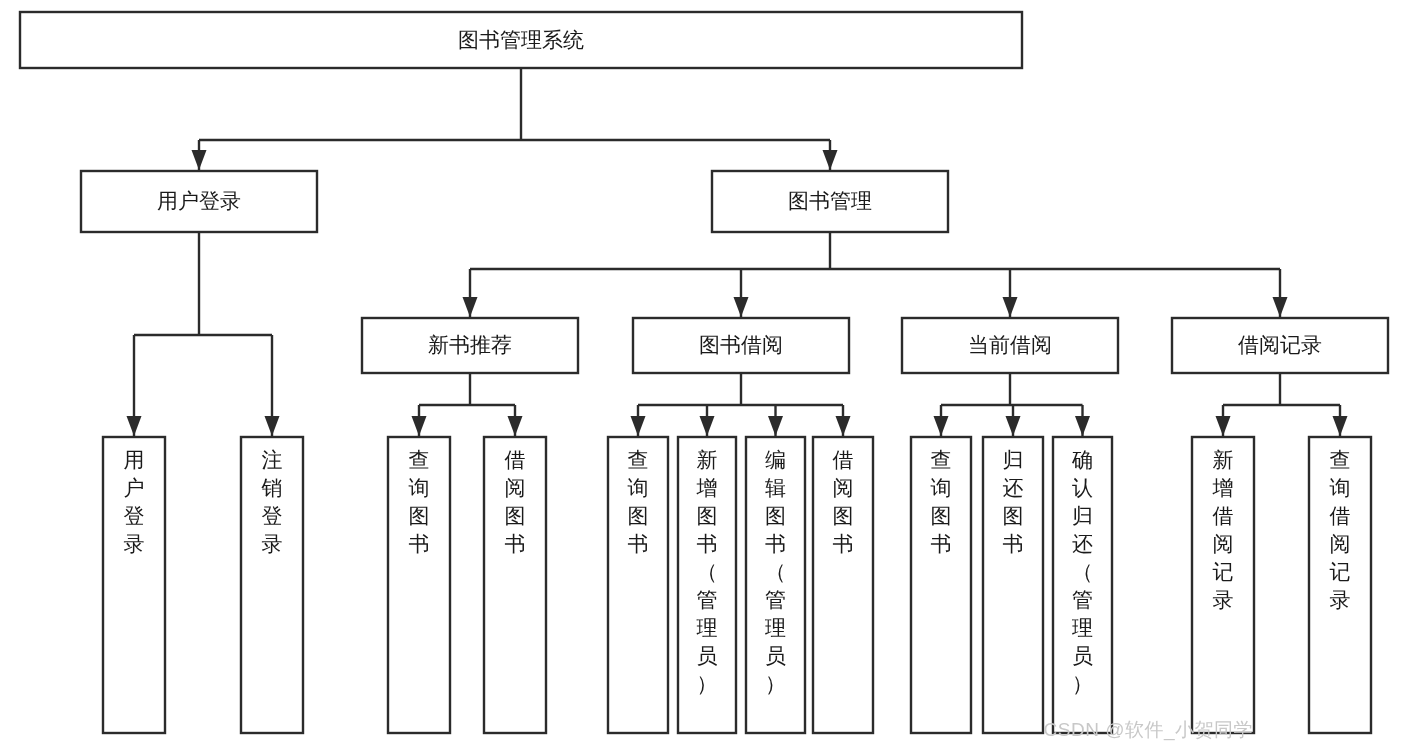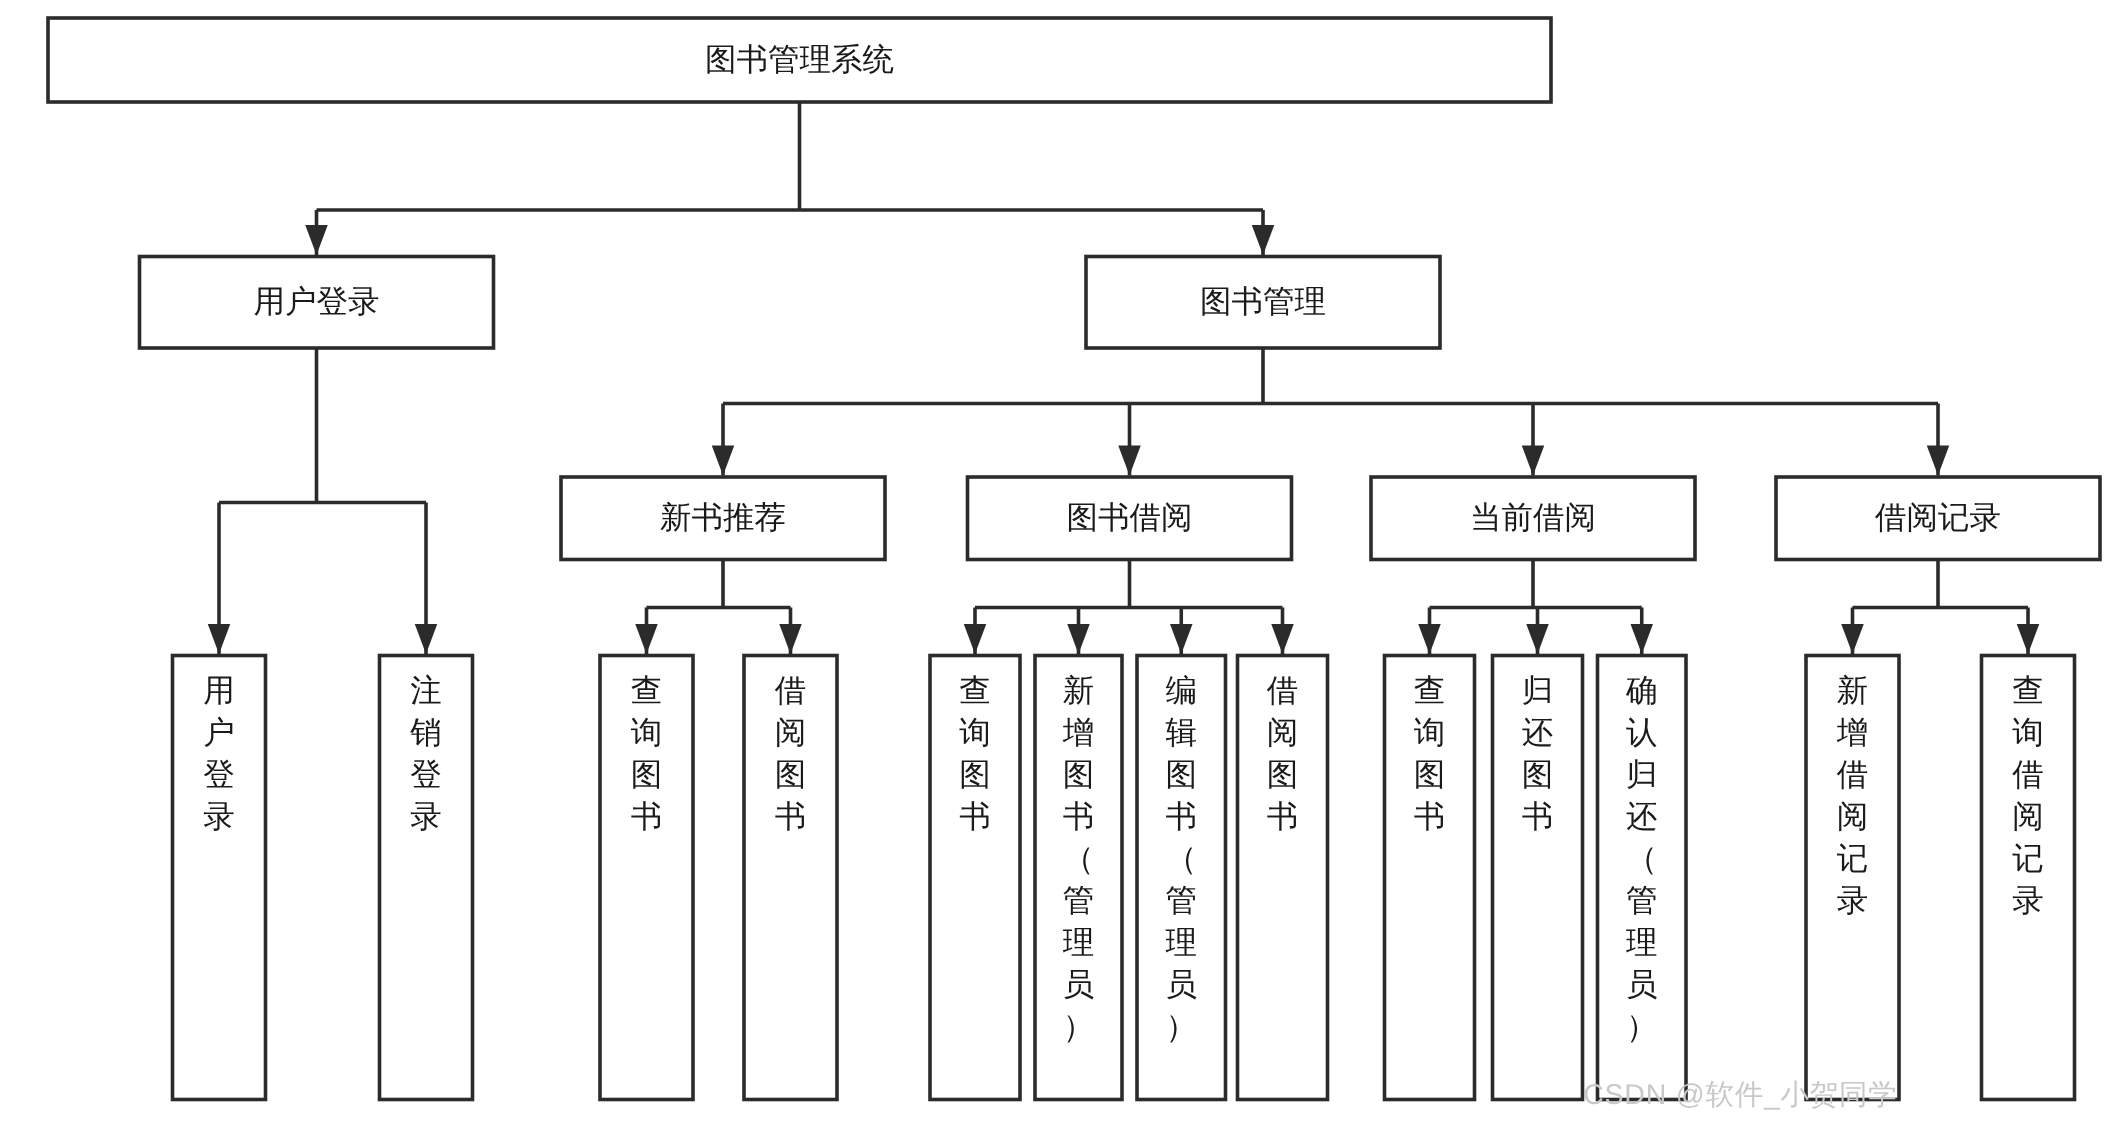--- a/index.html
+++ b/index.html
@@ -10,21 +10,21 @@
   }
   body {
     width: 1405px;
     height: 747px;
     font-family: "Liberation Sans", "DejaVu Sans", sans-serif;
     overflow: hidden;
     position: relative;
   }
   #diagram-root {
     position: absolute;
-    left: 12px;
+    left: 0;
     top: 0;
     width: 1261px;
     height: 747px;
   }
   svg.flow {
     display: block;
     width: 1405px;
     height: 747px;
   }
   .node-rect {

